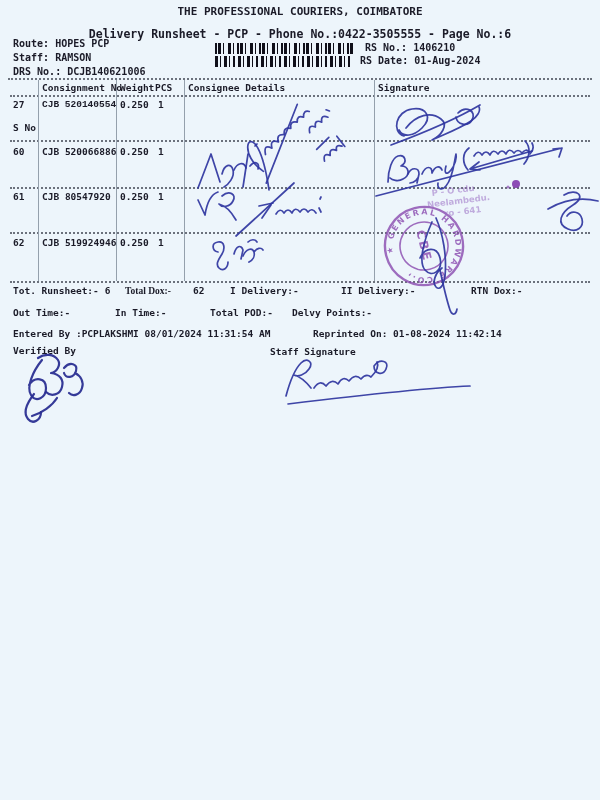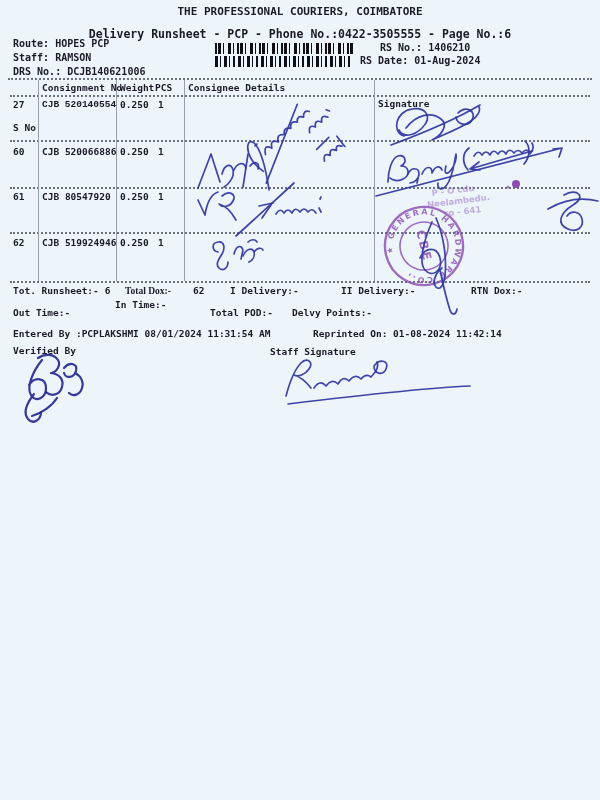--- a/index.html
+++ b/index.html
@@ -41,41 +41,41 @@
 
   <div class="abs t10" style="left:13px;top:38px;"><span class="lblgap">Route:</span><span>HOPES PCP</span></div>
   <div class="abs t10" style="left:13px;top:52px;"><span class="lblgap">Staff:</span><span>RAMSON</span></div>
   <div class="abs t10" style="left:13px;top:66px;"><span class="lblgap">DRS No.:</span><span>DCJB140621006</span></div>
 
   <div class="barcode">
     <div class="bc-band"></div>
     <div class="bc-band b2"></div>
   </div>
 
-  <div class="abs t10" style="left:372px;top:42px;padding-left:8px;"><span class="lblgap">RS No.:</span><span>1406210</span></div>
+  <div class="abs t10" style="left:357px;top:42px;padding-left:8px;"><span class="lblgap">RS No.:</span><span>1406210</span></div>
   <div class="abs t10" style="left:360px;top:55px;"><span class="lblgap">RS Date:</span><span>01-Aug-2024</span></div>
 
   <div class="dash" style="left:8px;top:78px;width:584px;"></div>
   <div class="dash" style="left:10px;top:95px;width:580px;"></div>
   <div class="dash" style="left:10px;top:140px;width:580px;"></div>
   <div class="dash" style="left:10px;top:187px;width:580px;"></div>
   <div class="dash" style="left:10px;top:232px;width:580px;"></div>
   <div class="dash" style="left:10px;top:281px;width:580px;"></div>
 
   <div class="vline" style="left:38px;top:80px;height:201px;"></div>
   <div class="vline" style="left:116px;top:80px;height:201px;"></div>
   <div class="vline" style="left:184px;top:80px;height:201px;"></div>
   <div class="vline" style="left:374px;top:80px;height:201px;"></div>
 
   <div class="abs t95" style="left:13px;top:83px;margin-top:40px;">S No</div>
   <div class="abs t95" style="left:42px;top:83px;">Consignment No</div>
   <div class="abs t95" style="left:120px;top:83px;">Weight</div>
   <div class="abs t95" style="left:155px;top:83px;">PCS</div>
   <div class="abs t95" style="left:188px;top:83px;">Consignee Details</div>
-  <div class="abs t95" style="left:378px;top:83px;margin-top:16px;">Signature</div>
+  <div class="abs t95" style="left:378px;top:83px;">Signature</div>
 
   <div>
     <div class="abs t95" style="left:13px;top:100px;">27</div>
     <div class="abs t95" style="left:42px;top:100px;font-family:Liberation Mono, monospace;">CJB 520140554</div>
     <div class="abs t95" style="left:120px;top:100px;">0.250</div>
     <div class="abs t95" style="left:158px;top:100px;">1</div>
   </div>
   <div>
     <div class="abs t95" style="left:13px;top:147px;">60</div>
     <div class="abs t95" style="left:42px;top:147px;">CJB 520066886</div>
@@ -96,21 +96,21 @@
   </div>
 
   <div class="abs t95" style="left:13px;top:286px;"><span class="lblgap">Tot. Runsheet:-</span><span>6</span></div>
   <div class="abs t95" style="left:125px;top:286px;font-family:Liberation Serif, serif;">Total Dox:-</div>
   <div class="abs t95" style="left:193px;top:286px;">62</div>
   <div class="abs t95" style="left:230px;top:286px;">I Delivery:-</div>
   <div class="abs t95" style="left:341px;top:286px;">II Delivery:-</div>
   <div class="abs t95" style="left:455px;top:286px;margin-left:16px;">RTN Dox:-</div>
 
   <div class="abs t95" style="left:13px;top:308px;">Out Time:-</div>
-  <div class="abs t95" style="left:115px;top:300px;text-align:center;">In Time:-</div>
+  <div class="abs t95" style="left:115px;top:308px;text-align:center;">In Time:-</div>
   <div class="abs t95" style="left:210px;top:308px;">Total POD:-</div>
   <div class="abs t95" style="left:292px;top:308px;">Delvy Points:-</div>
 
   <div class="abs t95" style="left:13px;top:329px;">Entered By :PCPLAKSHMI 08/01/2024 11:31:54 AM</div>
   <div class="abs t95" style="left:270px;top:329px;margin-left:43px;">Reprinted On: 01-08-2024 11:42:14</div>
   <div class="abs t95" style="left:13px;top:346px;">Verified By</div>
   <div class="abs t95" style="left:270px;top:347px;">Staff Signature</div>
 
   <svg class="overlay" width="600" height="800" viewBox="0 0 600 800">
 

